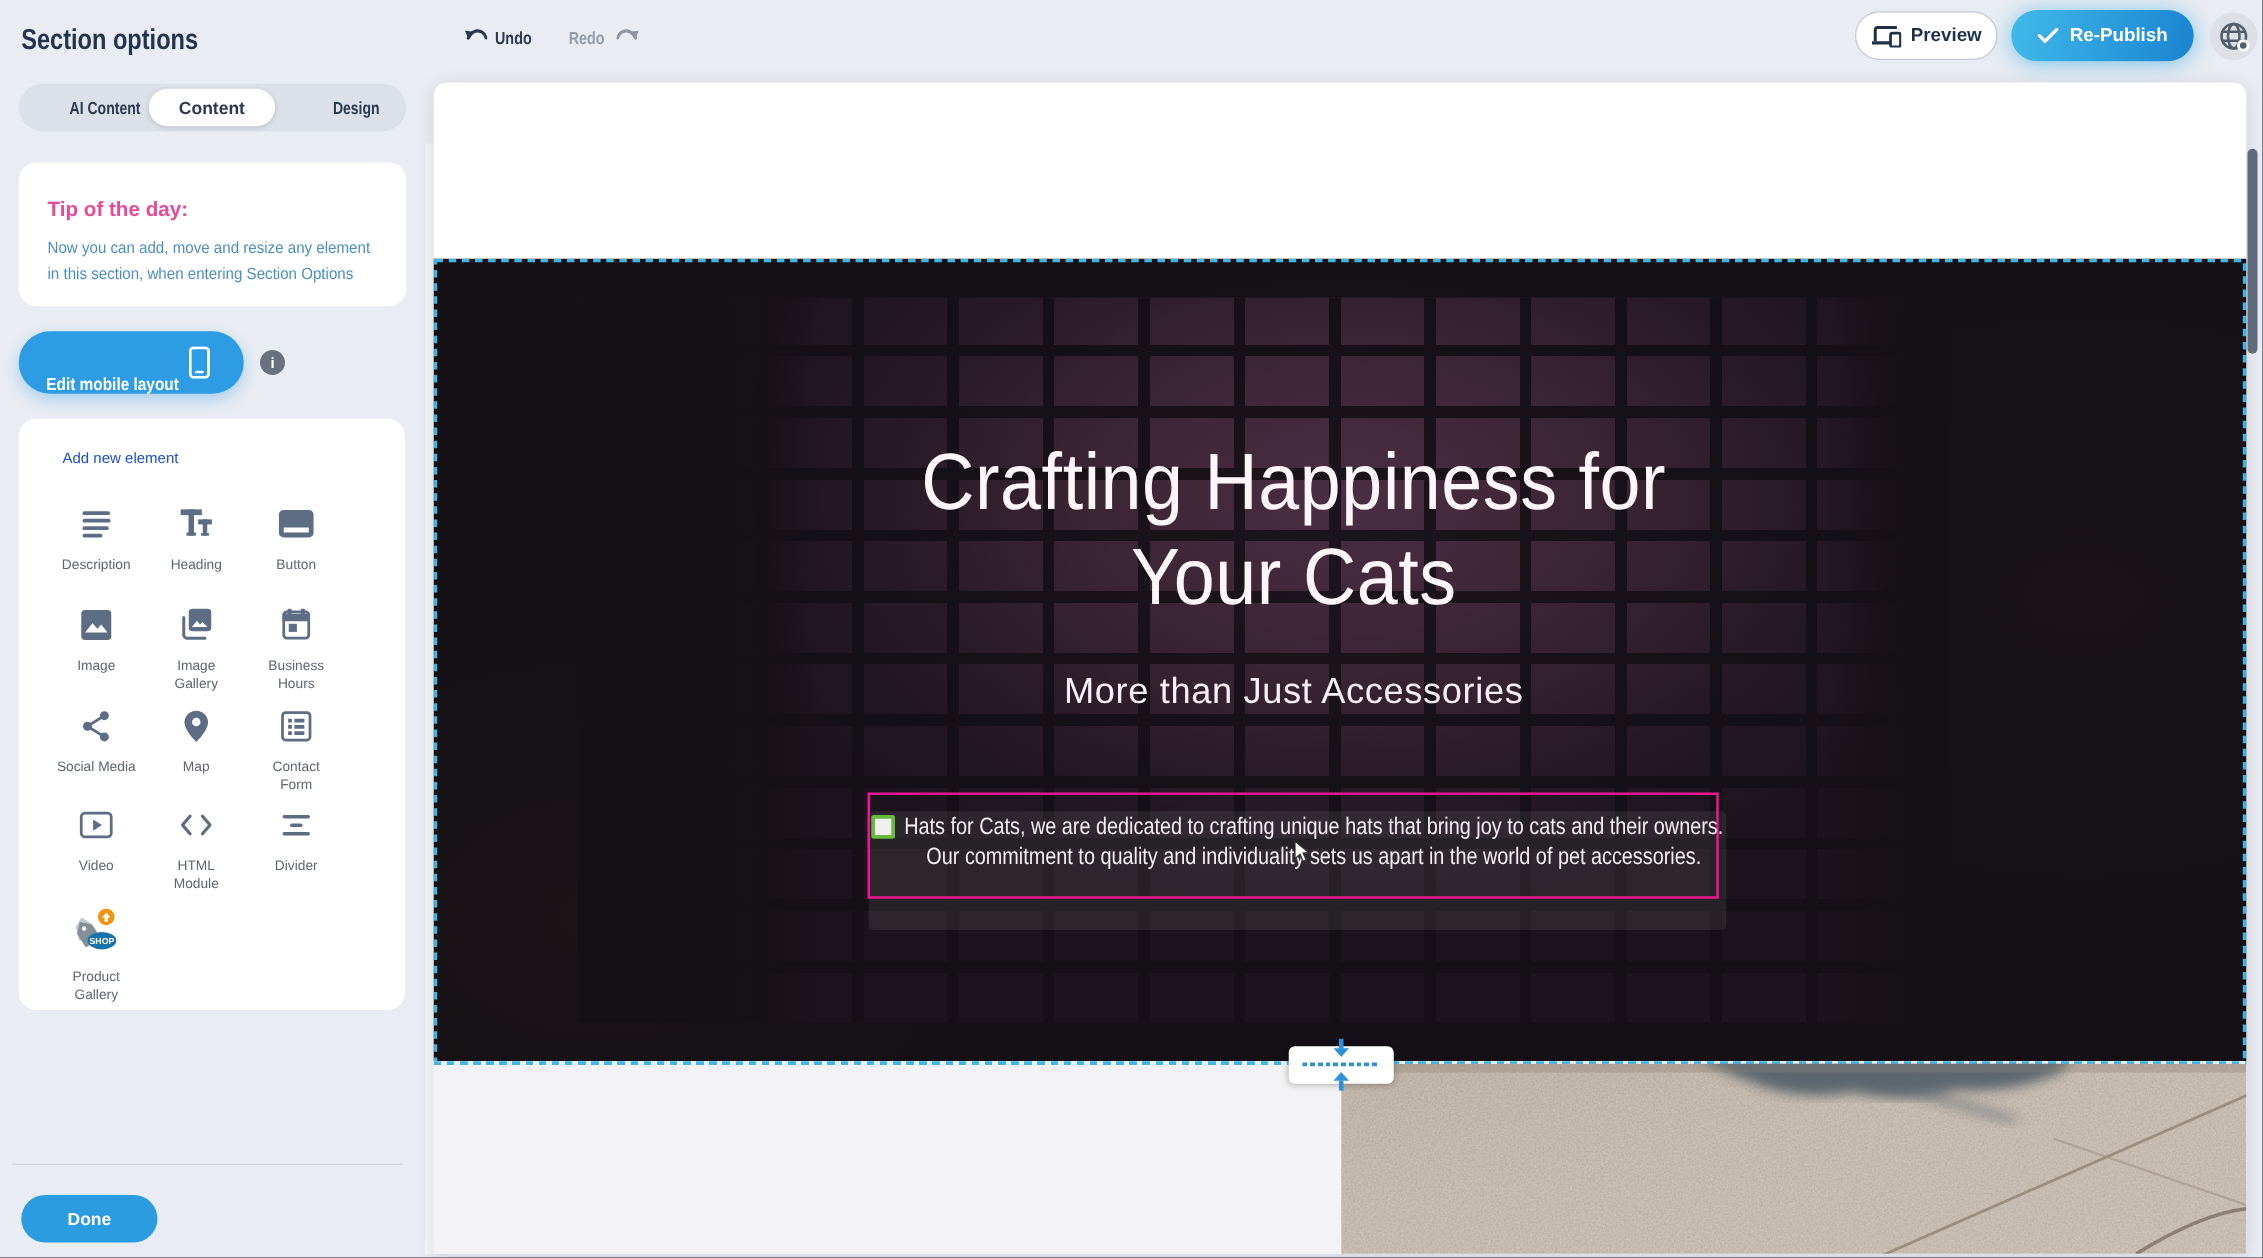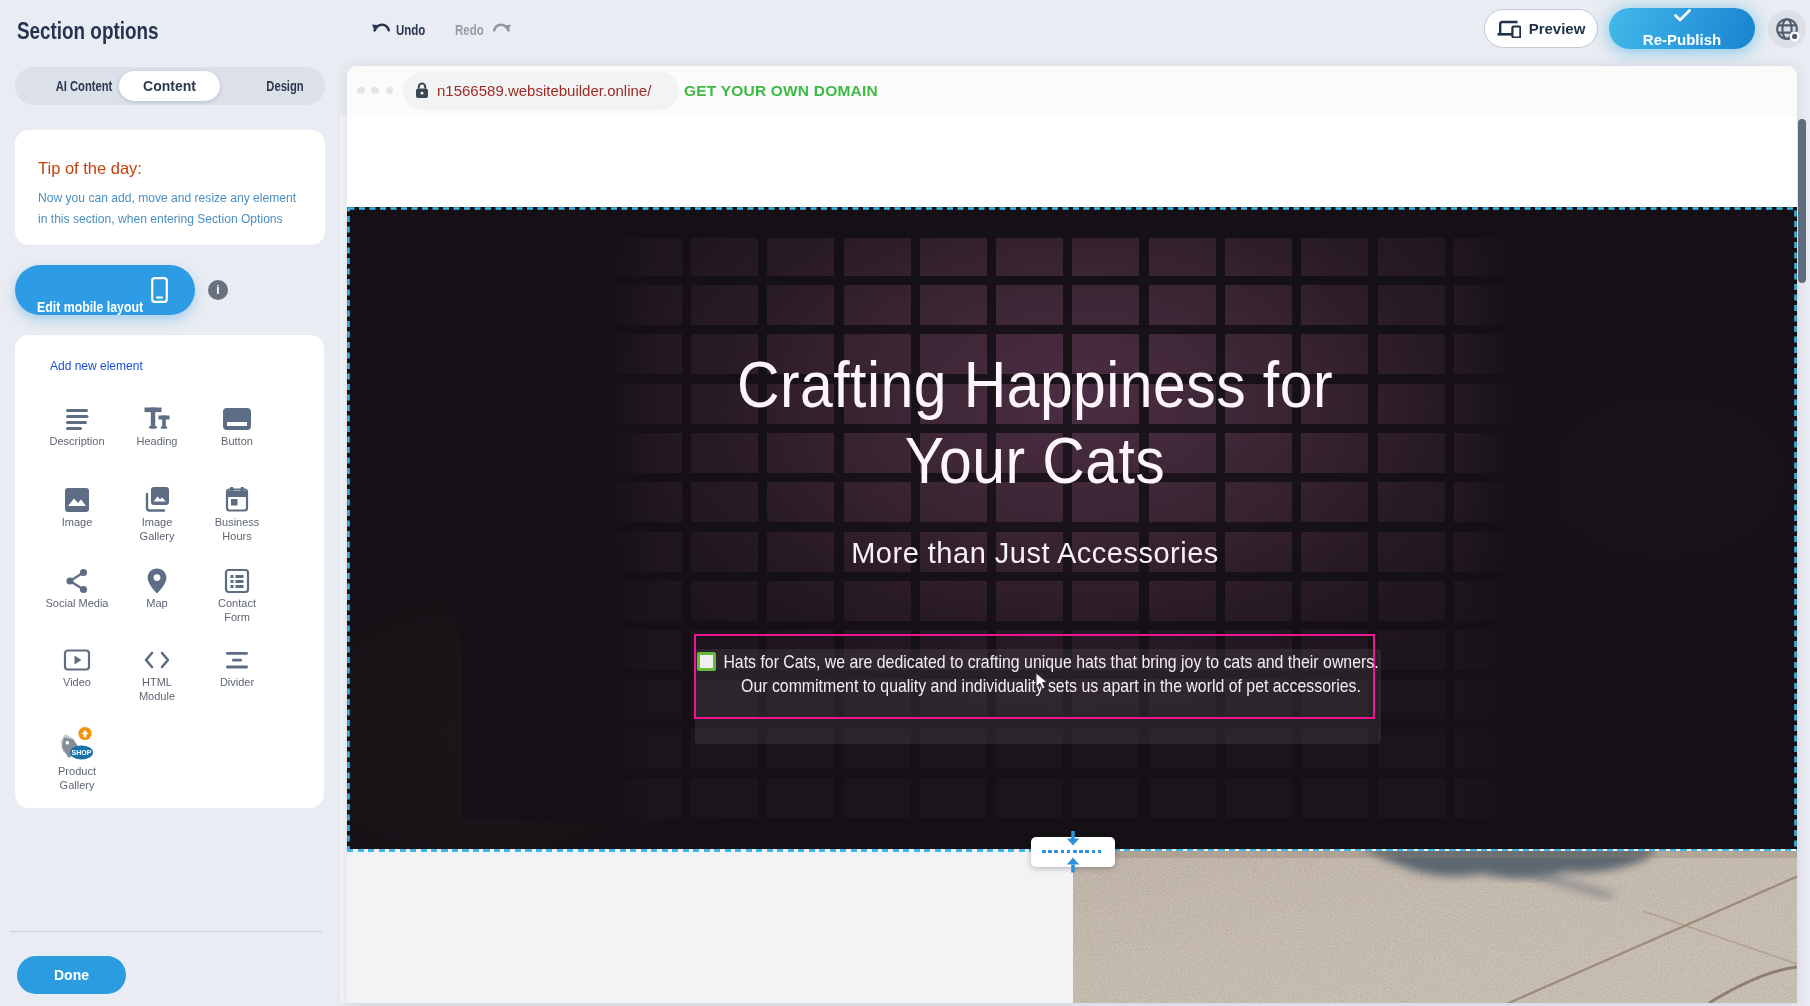--- a/index.html
+++ b/index.html
@@ -9,43 +9,43 @@
 
   
   .h-title { left:17px; top:18px; font-size:23px; font-weight:bold; color:#233350; transform:scaleX(.82); transform-origin:left center; }
   .undo-txt { left:396px; top:22px; font-size:14px; font-weight:bold; color:#2b3950; transform:scaleX(.82); transform-origin:left center; }
   .redo-txt { left:455px; top:22px; font-size:14px; font-weight:bold; color:#949caa; transform:scaleX(.82); transform-origin:left center; }
   .btn-preview { left:1484px; top:9px; width:114px; height:39px; border-radius:20px; background:#fff;
     border:1.5px solid #c3c8d2; display:flex; align-items:center; justify-content:center; gap:8px;text-align:center; }
   .btn-preview span { font-size:15px; font-weight:bold; color:#1f3049; }
   .btn-republish { left:1609px; top:8px; width:146px; height:41px; border-radius:21px;
     background:linear-gradient(100deg,#41b9ea,#1a84d0); box-shadow:0 2px 18px rgba(58,172,226,.65);
-    display:flex; align-items:center; justify-content:center; gap:9px;flex-direction:column; }
+    display:flex; align-items:center; justify-content:center; gap:9px; }
   .btn-republish span { font-size:15px; font-weight:bold; color:#fff; }
   .globe-wrap { left:1768px; top:10px; width:38px; height:38px; border-radius:50%; background:#dcdfe6;
     display:flex; align-items:center; justify-content:center; }
 
   
   .tabs { left:15px; top:67px; width:310px; height:38px; border-radius:19px; background:#dbe0e9; }
   .tab-lbl { position:absolute; top:0; height:38px; line-height:38px; font-size:14px; font-weight:bold; color:#2b3950; text-align:center; transform:scaleX(.8); }
   .tab-pill { position:absolute; left:104px; top:4px; width:101px; height:30px; border-radius:15px; background:#fff;
     box-shadow:0 1px 4px rgba(30,40,60,.18); line-height:30px; text-align:center; font-size:14px; font-weight:bold; color:#2b3950; }
   .tip-card { left:15px; top:130px; width:310px; height:115px; border-radius:14px; background:#fff; }
-  .tip-title { position:absolute; left:23px; top:30px; font-size:16.5px; font-weight:normal; color:#c2410c; line-height:1; }
+  .tip-title { position:absolute; left:23px; top:30px; font-size:16.5px; font-weight:bold; color:#ec4899; line-height:1; }
   .tip-body { position:absolute; left:23px; top:57px; width:278px; font-size:13px; line-height:21px; color:#4a8fc2; transform:scaleX(.93); transform-origin:left top; }
   .btn-mobile { left:15px; top:265px; width:180px; height:50px; border-radius:25px; background:#2d9ce4;
     box-shadow:0 5px 12px rgba(45,156,228,.35); display:flex; align-items:flex-end; position:absolute; }
   .btn-mobile span { margin-left:22px; font-size:14px; font-weight:bold; color:#fff; transform:scaleX(.88); transform-origin:left center; white-space:nowrap; }
   .info-dot { left:208px; top:280px; width:20px; height:20px; border-radius:50%; background:#68717d; color:#fff;
     font-size:12px; font-weight:bold; text-align:center; line-height:20px; }
   .panel-card { left:15px; top:335px; width:309px; height:473px; border-radius:14px; background:#fff; }
   .panel-title { position:absolute; left:35px; top:24px; font-size:12px; color:#1d4ed8; }
   .el { position:absolute; width:84px; text-align:center; }
   .el svg { display:block; margin:0 auto; }
-  .el .lbl { margin-top:2px; font-size:11px; line-height:13.5px; color:#5e6673; }
+  .el .lbl { margin-top:13px; font-size:11px; line-height:13.5px; color:#5e6673; }
   .sep { left:10px; top:931px; width:312px; height:1px; background:#cdd2da; }
   .btn-done { left:17px; top:956px; width:109px; height:38px; border-radius:19px; background:#2a9cdf;
     color:#fff; font-size:14px; font-weight:bold; text-align:center; line-height:38px; }
 
   
   .canvas { left:347px; top:66px; width:1450px; height:937px; background:#fff; border-radius:10px 10px 0 0;
     box-shadow:0 2px 14px rgba(40,50,70,.13); }
   .chrome { position:absolute; left:0; top:0; width:100%; height:49.5px; background:#fbfbfc; border-radius:10px 10px 0 0; }
   .dot { position:absolute; top:20.7px; width:7.6px; height:7.6px; border-radius:50%; background:#e4e5e9; }
   .urlpill { position:absolute; left:56px; top:5.5px; width:276px; height:38px; border-radius:19px; background:#f2f3f5; }
@@ -272,33 +272,20 @@
       </svg>
       <div class="lbl">Product<br>Gallery</div>
     </div>
   </div>
   <div class="abs sep"></div>
   <div class="abs btn-done">Done</div>
 
   <div class="abs" style="left:340px; top:115px; width:7px; height:888px; background:#f5f6f9;"></div>
 
   <div class="abs canvas">
-    <div class="chrome">
-      <div class="dot" style="left:10px;"></div>
-      <div class="dot" style="left:24.3px;"></div>
-      <div class="dot" style="left:38.6px;"></div>
-      <div class="urlpill"></div>
-      <svg class="abs" style="left:68px; top:16px;" width="14" height="17" viewBox="0 0 14 17">
-        <rect x="1" y="6.5" width="12" height="9.5" rx="2" fill="#3c4754"></rect>
-        <path d="M3.8 6.5 V4.8 a3.2 3.2 0 0 1 6.4 0 V6.5" fill="none" stroke="#3c4754" stroke-width="2"></path>
-        <circle cx="7" cy="11.2" r="1.4" fill="#fff"></circle>
-      </svg>
-      <div class="urltxt">n1566589.websitebuilder.online/</div>
-      <div class="domain">GET YOUR OWN DOMAIN</div>
-    </div>
     <div class="hero">
       <div class="tilegrid"></div>
       <div class="hero-tint"></div>
       <div class="hero-h1">Crafting Happiness for<br>Your Cats</div>
       <div class="hero-h2">More than Just Accessories</div>
       <div class="ov-hl"></div>
       <div class="pinkbox"></div>
       <div class="handle"></div>
       <div class="boxtxt">Hats for Cats, we are dedicated to crafting unique hats that bring joy to cats and their owners.<br>Our commitment to quality and individuality sets us apart in the world of pet accessories.</div>
       <svg class="abs" style="left:688px; top:465px;" width="14" height="20" viewBox="0 0 14 20">

